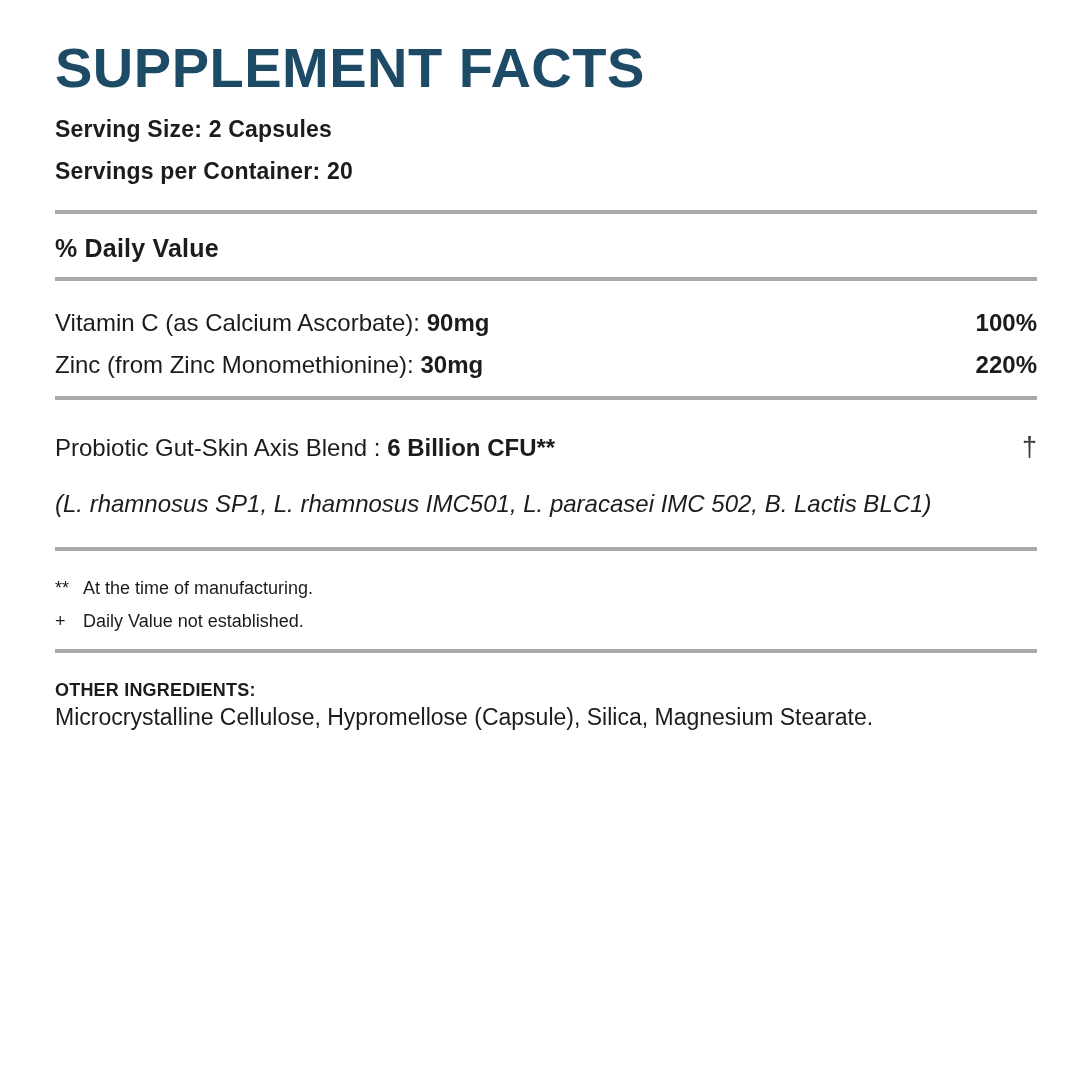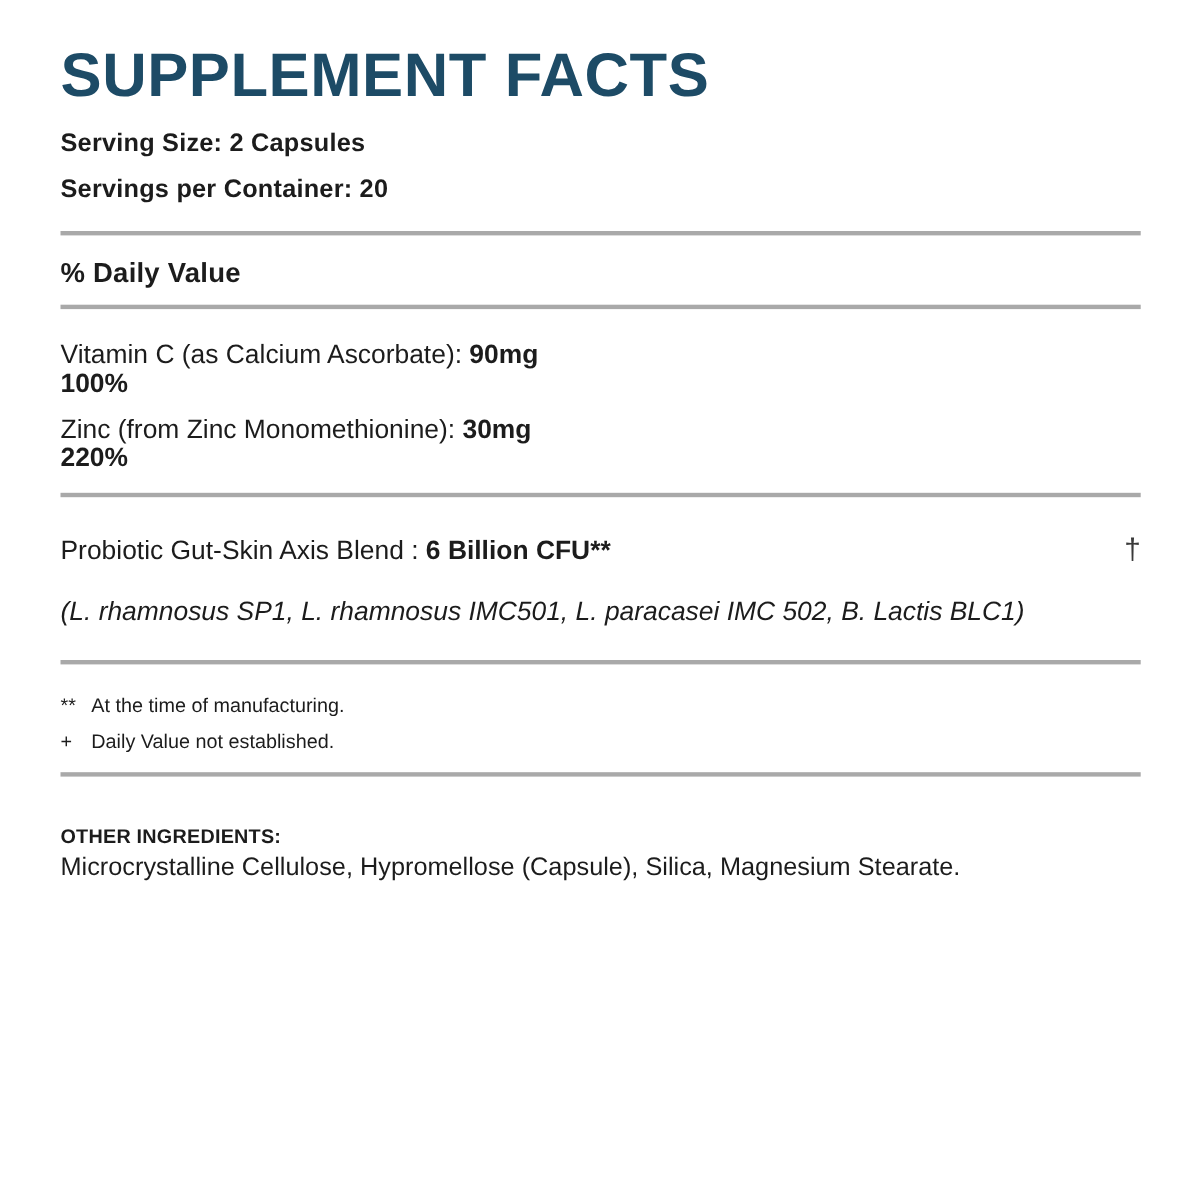--- a/index.html
+++ b/index.html
@@ -58,21 +58,20 @@
     padding: 29px 0 18px 0;
   }
   .nutrient-row {
     display: flex;
     justify-content: space-between;
     align-items: baseline;
     font-size: 24px;
     line-height: 26px;
     margin-bottom: 16px;
     font-weight: 400;
-    flex-direction: column;
   }
   .nutrient-row:last-child {
     margin-bottom: 0;
   }
   .nutrient-amount {
     font-weight: 700;
   }
   .dv-value {
     font-weight: 600;
   }
@@ -111,21 +110,21 @@
     font-weight: 400;
   }
   .footnote:last-child {
     margin-bottom: 0;
   }
   .footnote-marker {
     display: inline-block;
     min-width: 28px;
   }
   .other-section {
-    padding-top: 44px;
+    padding-top: 27px;
   }
   .other-heading {
     font-size: 18px;
     font-weight: 700;
     line-height: 20px;
     letter-spacing: 0.2px;
     margin: 0 0 7px 0;
   }
   .other-list {
     font-size: 23px;

